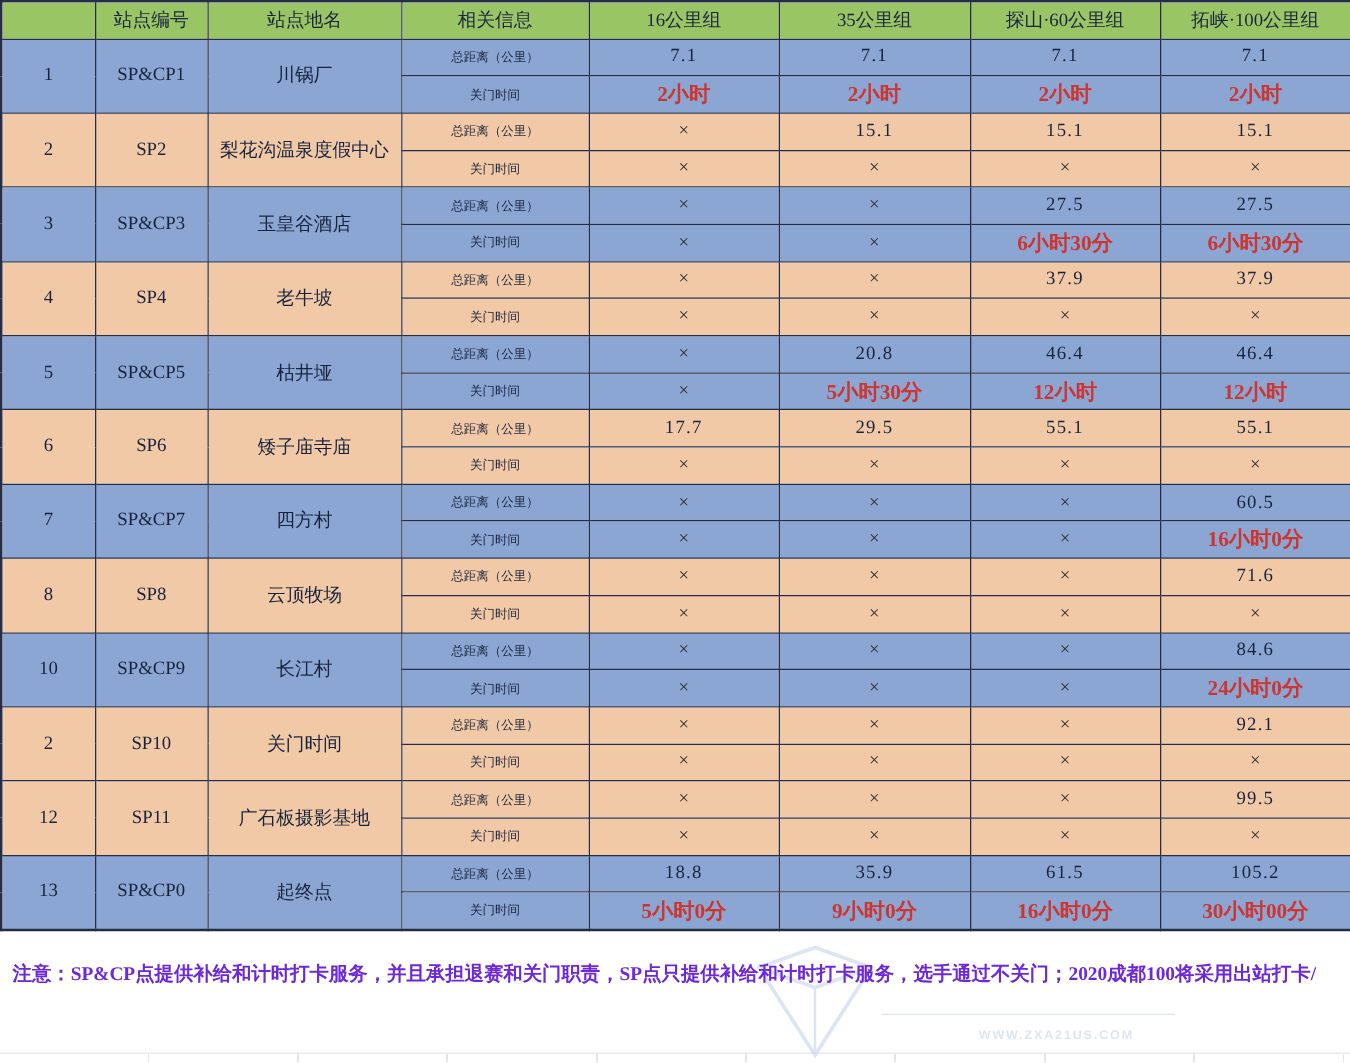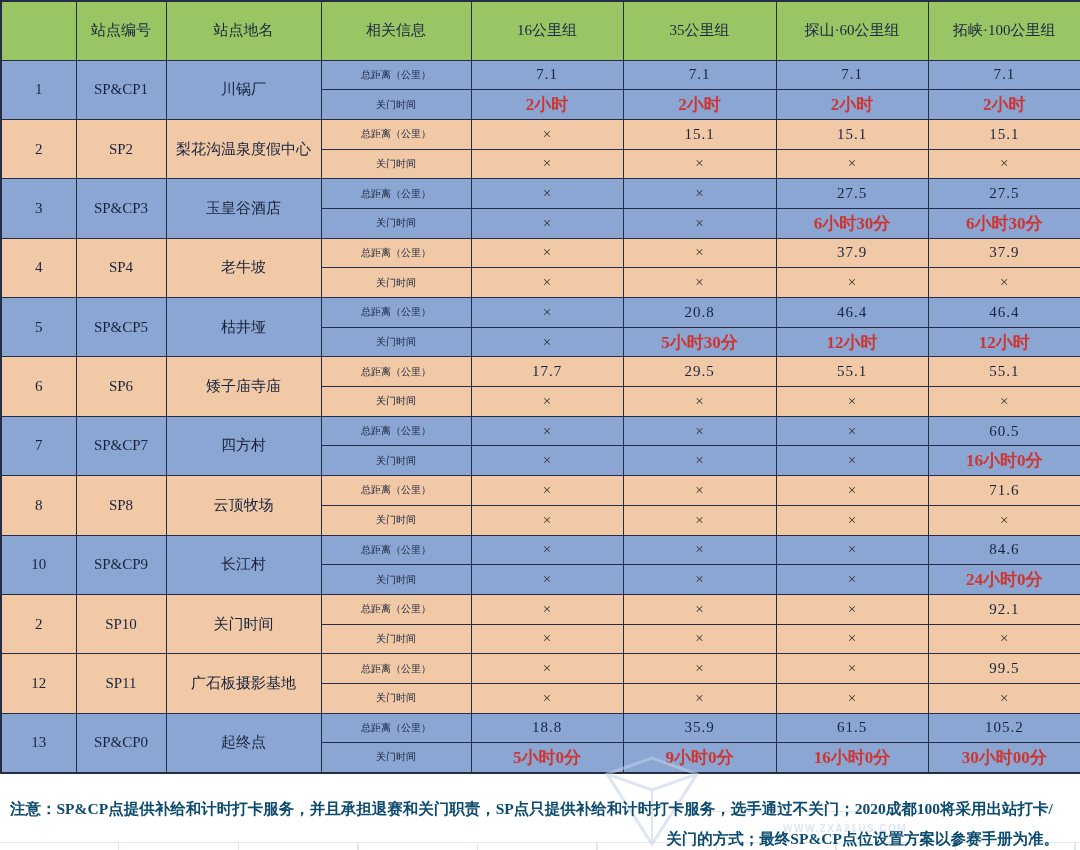--- a/index.html
+++ b/index.html
@@ -14,39 +14,39 @@
     border-collapse:collapse;table-layout:fixed;
     width:1080px;
     border:2px solid #242d45;
   }
   th,td{
     border:1px solid #242d45;
     text-align:center;vertical-align:middle;
     padding:0;overflow:hidden;white-space:nowrap;
     font-size:15px;
   }
-  thead tr{height:59px;margin-top:40px;}
+  thead tr{height:30px;margin-top:40px;}
   tbody tr{height:29.7px;}
   tbody tr.station-start td{border-top:1.5px solid #242d45;}
   thead th{
     background:#9ac564;
     font-weight:normal;color:#1b2540;
     font-size:15px;
   }
   tr.blue td{background:#8ca6d4;}
   tr.peach td{background:#f2c9a6;}
   td.label{font-size:10px;}
   td.num{letter-spacing:1px;margin-top:16px;}
   td.cross{color:#303030;font-size:15px;}
   td.time{color:#cd3530;font-weight:bold;font-size:17px;}
   td.name{font-size:15px;}
 
   .note{
-    padding:20px 17px 0 10px;
-    color:#0c4a6e;font-weight:bold;
+    padding:20px 2px 0 10px;
+    color:#6d28d9;font-weight:bold;
     font-size:15.5px;line-height:30px;
     position:relative;z-index:2;
   }
   .note .line1{white-space:nowrap;text-align:left;}
   .note .line2{white-space:nowrap;text-align:right;padding-right:4px;}
 
   .watermark{
     position:absolute;left:0;right:0;bottom:0;height:95px;
     z-index:1;pointer-events:none;opacity:0.55;
   }
@@ -297,21 +297,20 @@
         <td class="time">5小时0分</td>
         <td class="time">9小时0分</td>
         <td class="time">16小时0分</td>
         <td class="time">30小时00分</td>
       </tr>
     </tbody>
 </table>
 
 <div class="note">
   <div class="line1">注意：SP&amp;CP点提供补给和计时打卡服务，并且承担退赛和关门职责，SP点只提供补给和计时打卡服务，选手通过不关门；2020成都100将采用出站打卡/</div>
-  <div class="line2">关门的方式；最终SP&amp;CP点位设置方案以参赛手册为准。</div>
 </div>
 
 <div class="watermark">
   <svg class="wm-diamond" width="110" height="92" viewBox="0 0 110 92">
     <path d="M10 18 L55 2 L100 18 L55 88 Z" fill="none" stroke="#c3cfe8" stroke-width="3"></path>
     <path d="M10 18 L55 34 L100 18" fill="none" stroke="#c3cfe8" stroke-width="3"></path>
     <path d="M55 34 L55 88" fill="none" stroke="#c3cfe8" stroke-width="2"></path>
   </svg>
   <div class="wm-line"></div>
   <div class="wm-url">WWW.ZXA21US.COM</div>

